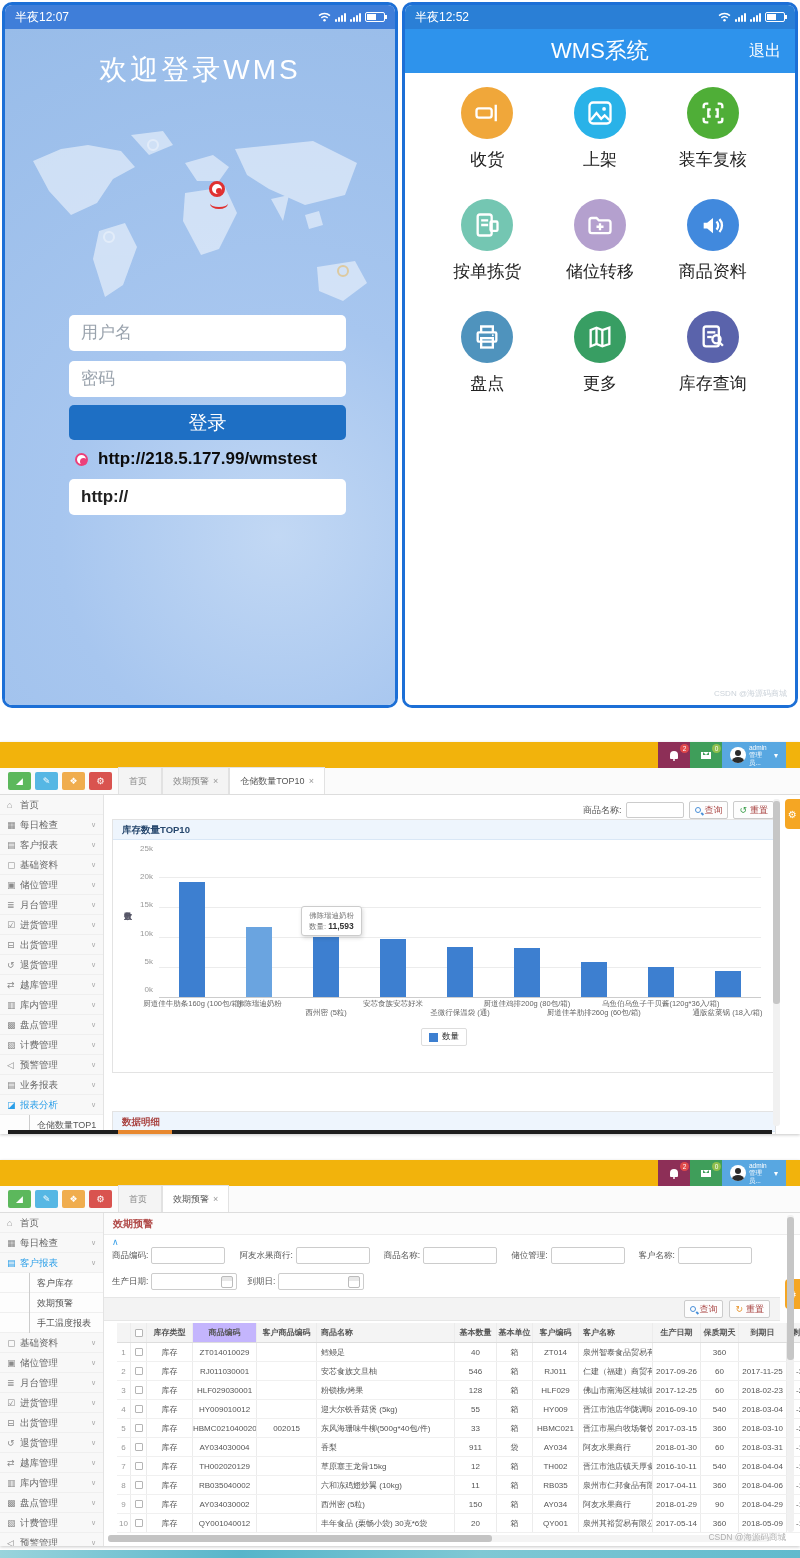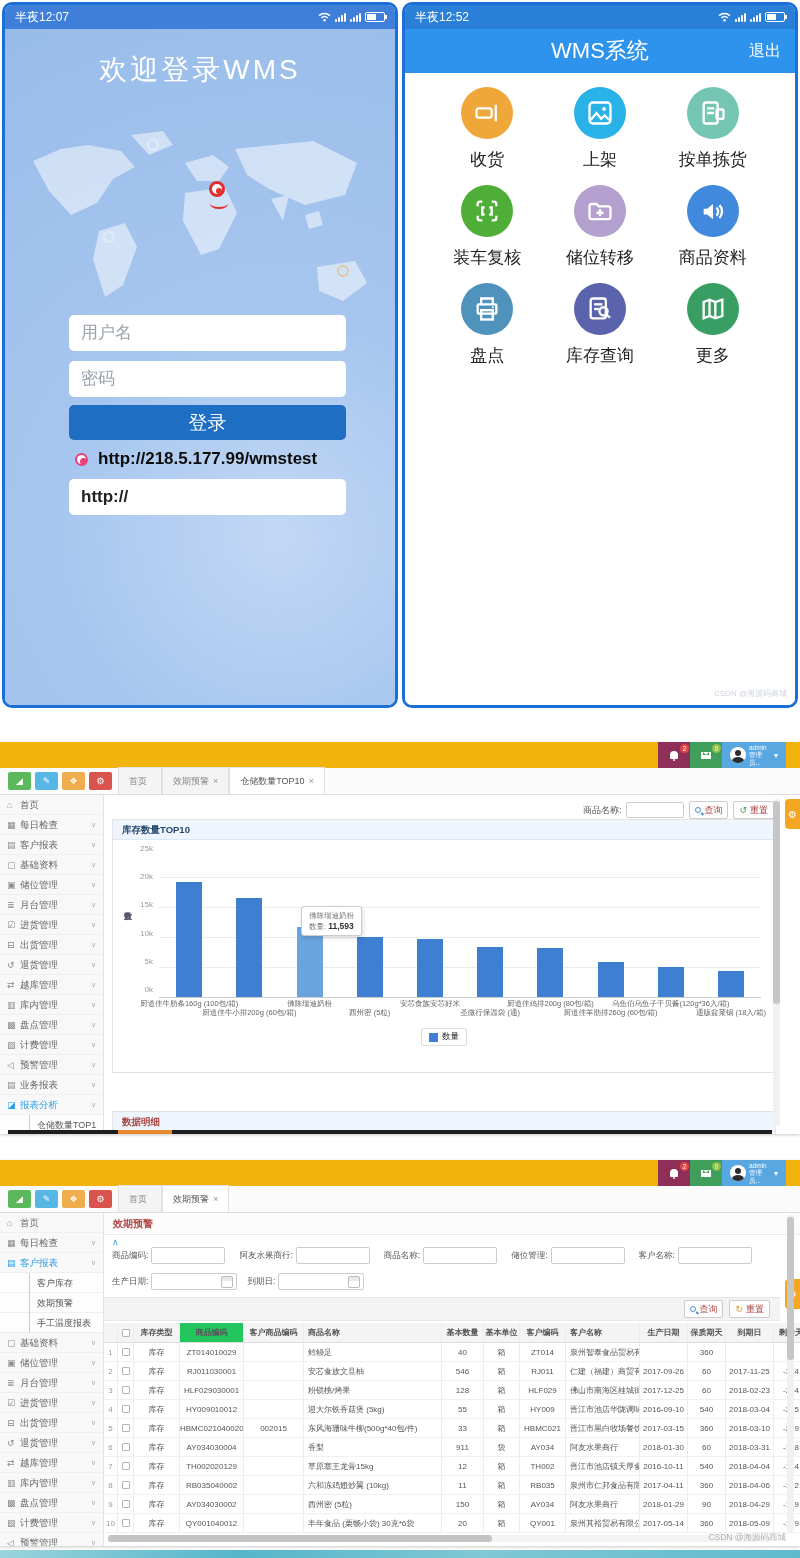--- a/index.html
+++ b/index.html
@@ -32,21 +32,21 @@
   .urlrow{position:absolute;left:70px;top:420px;display:flex;align-items:center;gap:10px;}
   .radio{width:13px;height:13px;border:2px solid #ec407a;border-radius:50%;position:relative;background:#fff;}
   .radio::after{content:"";position:absolute;left:3px;top:3px;width:7px;height:7px;border-radius:50%;background:#ec407a;}
   .urltext{font-size:17px;font-weight:bold;color:#0c0c0c;}
   .fld.f3{top:450px;color:#222;font-weight:bold;}
 
   .rnav{height:44px;background:#2e93ec;position:relative;display:flex;align-items:center;justify-content:center;}
   .rtitle{color:#fff;font-size:22px;}
   .logout{position:absolute;right:14px;color:#fff;font-size:16px;}
   .rbody{position:absolute;top:68px;left:0;right:0;bottom:0;background:#fff;}
-  .appgrid{display:grid;grid-template-columns:repeat(3,1fr);padding:14px 26px 0 26px;row-gap:14px;}
+  .appgrid{display:grid;grid-template-columns:repeat(3,1fr);padding:14px 26px 0 26px;row-gap:28px;}
   .app{display:flex;flex-direction:column;align-items:center;}
   .app-c{width:52px;height:52px;border-radius:50%;display:flex;align-items:center;justify-content:center;}
   .app-c svg{width:28px;height:28px;}
   .app-l{margin-top:9px;font-size:17px;color:#222;}
   .ph-watermark{position:absolute;right:8px;bottom:6px;font-size:8px;color:#ccd3da;}
 
   
   .desk{position:absolute;left:0;width:800px;background:#fff;box-shadow:0 1px 3px rgba(0,0,0,.22);overflow:hidden;}
   #desk1{top:742px;height:392px;}
   #desk2{top:1160px;height:386px;}
@@ -132,29 +132,29 @@
   .wtitle{position:absolute;top:0;left:0;right:0;height:22px;line-height:22px;background:#fcfcfc;border-bottom:1px solid #ececec;padding-left:9px;font-size:10px;font-weight:bold;color:#b04a48;}
   .collapser{position:absolute;left:8px;top:24px;color:#3aa0e8;font-size:9px;}
   .filters{position:absolute;left:8px;right:30px;display:flex;align-items:center;flex-wrap:nowrap;}
   .frow1{top:34px;} .frow2{top:60px;}
   .fgroup{display:flex;align-items:center;margin-right:14px;}
   .flabel{font-size:8.5px;color:#555;margin-right:3px;white-space:nowrap;}
   .finput{width:74px;height:17px;border:1px solid #ccc;border-radius:2px;outline:none;background:#fff;}
   .finput.date{width:86px;}
   .calico{width:12px;height:12px;border:1px solid #bbb;border-radius:2px;margin-left:-16px;background:linear-gradient(to bottom,#e8e8e8 0 4px,#fff 4px);}
   .graybar{position:absolute;left:0;right:20px;top:84px;height:24px;background:#f3f3f3;border-top:1px solid #e6e6e6;border-bottom:1px solid #e6e6e6;display:flex;align-items:center;justify-content:flex-end;gap:6px;padding-right:10px;}
-  .wtable{position:absolute;left:0;right:0;top:110px;font-size:8px;color:#555;}
+  .wtable{position:absolute;left:13px;right:0;top:110px;font-size:8px;color:#555;}
   .wrow{display:flex;height:19px;line-height:19px;border-bottom:1px solid #f0f0f0;background:#fff;}
   .wrow.whd{height:20px;line-height:20px;background:#f4f4f4;font-weight:bold;border-bottom:1px solid #ddd;color:#555;}
   .td{flex:none;overflow:hidden;white-space:nowrap;text-align:center;border-right:1px solid #ececec;}
   .c0{width:14px;color:#999;} .c1{width:16px;display:flex;align-items:center;justify-content:center;}
   .c2{width:46px;} .c3{width:64px;} .c4{width:60px;} .c5{width:138px;text-align:left;padding-left:4px;}
   .c6{width:42px;} .c7{width:36px;} .c8{width:46px;} .c9{width:74px;text-align:left;padding-left:4px;}
   .c10{width:48px;} .c11{width:38px;} .c12{width:48px;} .c13{width:34px;border-right:none;}
-  .whd .c3{background:#22c55e;}
+  .whd .c3{background:#c4b5fd;}
   .cb{width:8px;height:8px;border:1px solid #b5b5b5;border-radius:1px;background:#fff;display:inline-block;}
   .hscroll{position:absolute;left:4px;right:30px;bottom:4px;height:7px;background:#f4f4f4;border-radius:3px;}
   .hthumb{position:absolute;left:0;top:0;height:7px;width:58%;background:#c4c4c4;border-radius:3px;}
 
   .page-watermark{position:absolute;right:14px;top:1532px;font-size:8.5px;color:#b0b0b0;}
   .tealstrip{position:absolute;left:0;right:0;top:1550px;height:8px;background:linear-gradient(90deg,#9ad4dc,#56b5ca 30%,#7fc8d4 60%,#60bacd);}
 </style>
 </head>
 <body>
 
@@ -263,44 +263,44 @@
           <div class="app-c" style="background: rgb(41, 178, 232);">
             <svg viewBox="0 0 24 24" fill="none" stroke="#fff" stroke-width="2">
                 <rect x="3" y="3" width="18" height="18" rx="3"></rect>
                 <circle cx="15.5" cy="8.5" r="1.6" fill="#fff" stroke="none"></circle>
                 <path d="M4 18 l5-6 4 5 3-3 4 4"></path>
               </svg>
           </div>
           <div class="app-l">上架</div>
         </div>
         <div class="app">
-          <div class="app-c" style="background: rgb(116, 198, 178);">
-            <svg viewBox="0 0 24 24" fill="none" stroke="#fff" stroke-width="2">
-                <rect x="4" y="3" width="12" height="18" rx="2"></rect>
-                <line x1="7" y1="8" x2="13" y2="8"></line>
-                <line x1="7" y1="12" x2="13" y2="12"></line>
-                <rect x="15" y="9" width="6" height="8" rx="1"></rect>
-              </svg>
-          </div>
-          <div class="app-l">按单拣货</div>
-        </div>
-        <div class="app">
           <div class="app-c" style="background: rgb(79, 174, 55);">
             <svg viewBox="0 0 24 24" fill="none" stroke="#fff" stroke-width="2">
                 <path d="M4 8 V6 a2 2 0 0 1 2-2 h2"></path>
                 <path d="M16 4 h2 a2 2 0 0 1 2 2 v2"></path>
                 <path d="M20 16 v2 a2 2 0 0 1-2 2 h-2"></path>
                 <path d="M8 20 H6 a2 2 0 0 1-2-2 v-2"></path>
                 <path d="M10 9 h-2 v6 h2"></path>
                 <path d="M14 9 h2 v6 h-2"></path>
               </svg>
           </div>
           <div class="app-l">装车复核</div>
         </div>
         <div class="app">
+          <div class="app-c" style="background: rgb(116, 198, 178);">
+            <svg viewBox="0 0 24 24" fill="none" stroke="#fff" stroke-width="2">
+                <rect x="4" y="3" width="12" height="18" rx="2"></rect>
+                <line x1="7" y1="8" x2="13" y2="8"></line>
+                <line x1="7" y1="12" x2="13" y2="12"></line>
+                <rect x="15" y="9" width="6" height="8" rx="1"></rect>
+              </svg>
+          </div>
+          <div class="app-l">按单拣货</div>
+        </div>
+        <div class="app">
           <div class="app-c" style="background: rgb(180, 160, 206);">
             <svg viewBox="0 0 24 24" fill="none" stroke="#fff" stroke-width="2">
                 <path d="M3 8 a2 2 0 0 1 2-2 h4 l2 2 h8 a2 2 0 0 1 2 2 v7 a2 2 0 0 1-2 2 H5 a2 2 0 0 1-2-2 z"></path>
                 <line x1="12" y1="10.5" x2="12" y2="16.5"></line>
                 <line x1="9" y1="13.5" x2="15" y2="13.5"></line>
               </svg>
           </div>
           <div class="app-l">储位转移</div>
         </div>
         <div class="app">
@@ -316,42 +316,42 @@
         <div class="app">
           <div class="app-c" style="background: rgb(79, 147, 189);">
             <svg viewBox="0 0 24 24" fill="none" stroke="#fff" stroke-width="2">
                 <path d="M7 8 V3 h10 v5"></path>
                 <rect x="4" y="8" width="16" height="8" rx="1"></rect>
                 <rect x="7" y="13" width="10" height="8"></rect>
                 <circle cx="17" cy="10.5" r="0.8" fill="#fff" stroke="none"></circle>
               </svg>
           </div>
           <div class="app-l">盘点</div>
+        </div>
+        <div class="app">
+          <div class="app-c" style="background: rgb(56, 158, 99);">
+            <svg viewBox="0 0 24 24" fill="none" stroke="#fff" stroke-width="2">
+                <path d="M4 6 l5-2 5 2 6-2 v14 l-6 2-5-2-5 2 z"></path>
+                <line x1="9" y1="4" x2="9" y2="18"></line>
+                <line x1="14" y1="6" x2="14" y2="20"></line>
+              </svg>
+          </div>
+          <div class="app-l">更多</div>
         </div>
         <div class="app">
           <div class="app-c" style="background: rgb(90, 99, 171);">
             <svg viewBox="0 0 24 24" fill="none" stroke="#fff" stroke-width="2">
                 <rect x="4" y="3" width="13" height="17" rx="2"></rect>
                 <line x1="7" y1="8" x2="14" y2="8"></line>
                 <line x1="7" y1="12" x2="11" y2="12"></line>
                 <circle cx="15" cy="14" r="3.5"></circle>
                 <line x1="17.5" y1="16.5" x2="20.5" y2="19.5"></line>
               </svg>
           </div>
           <div class="app-l">库存查询</div>
-        </div>
-        <div class="app">
-          <div class="app-c" style="background: rgb(56, 158, 99);">
-            <svg viewBox="0 0 24 24" fill="none" stroke="#fff" stroke-width="2">
-                <path d="M4 6 l5-2 5 2 6-2 v14 l-6 2-5-2-5 2 z"></path>
-                <line x1="9" y1="4" x2="9" y2="18"></line>
-                <line x1="14" y1="6" x2="14" y2="20"></line>
-              </svg>
-          </div>
-          <div class="app-l">更多</div>
         </div>
       </div>
       <span class="ph-watermark">CSDN @海源码商城</span>
     </div>
   </div>
 
   <section class="desk" id="desk1">
     <header class="dhead">
       <span class="brand">WMS</span>
       <div class="hright">
@@ -514,24 +514,20 @@
               <span class="ytick">10k</span>
               <span class="ytick">5k</span>
               <span class="ytick">0k</span>
             </div>
           <div class="plot">
             <div class="bars">
 
             <div class="bcell top">
                 <div class="bar" style="height: 115px;"></div>
                 <div class="xlab">厨道佳牛肋条160g (100包/箱)</div>
-              </div>
-                <div class="bcell bot">
-                <div class="bar" style="height: 99px;"></div>
-                <div class="xlab">厨道佳牛小排200g (60包/箱)</div>
               </div>
                 <div class="bcell top hl">
                 <div class="bar" style="height: 70px;"></div>
                 <div class="xlab">佛陈瑞迪奶粉</div>
               </div>
                 <div class="bcell bot">
                 <div class="bar" style="height: 60px;"></div>
                 <div class="xlab">西州密 (5粒)</div>
               </div>
                 <div class="bcell top">

